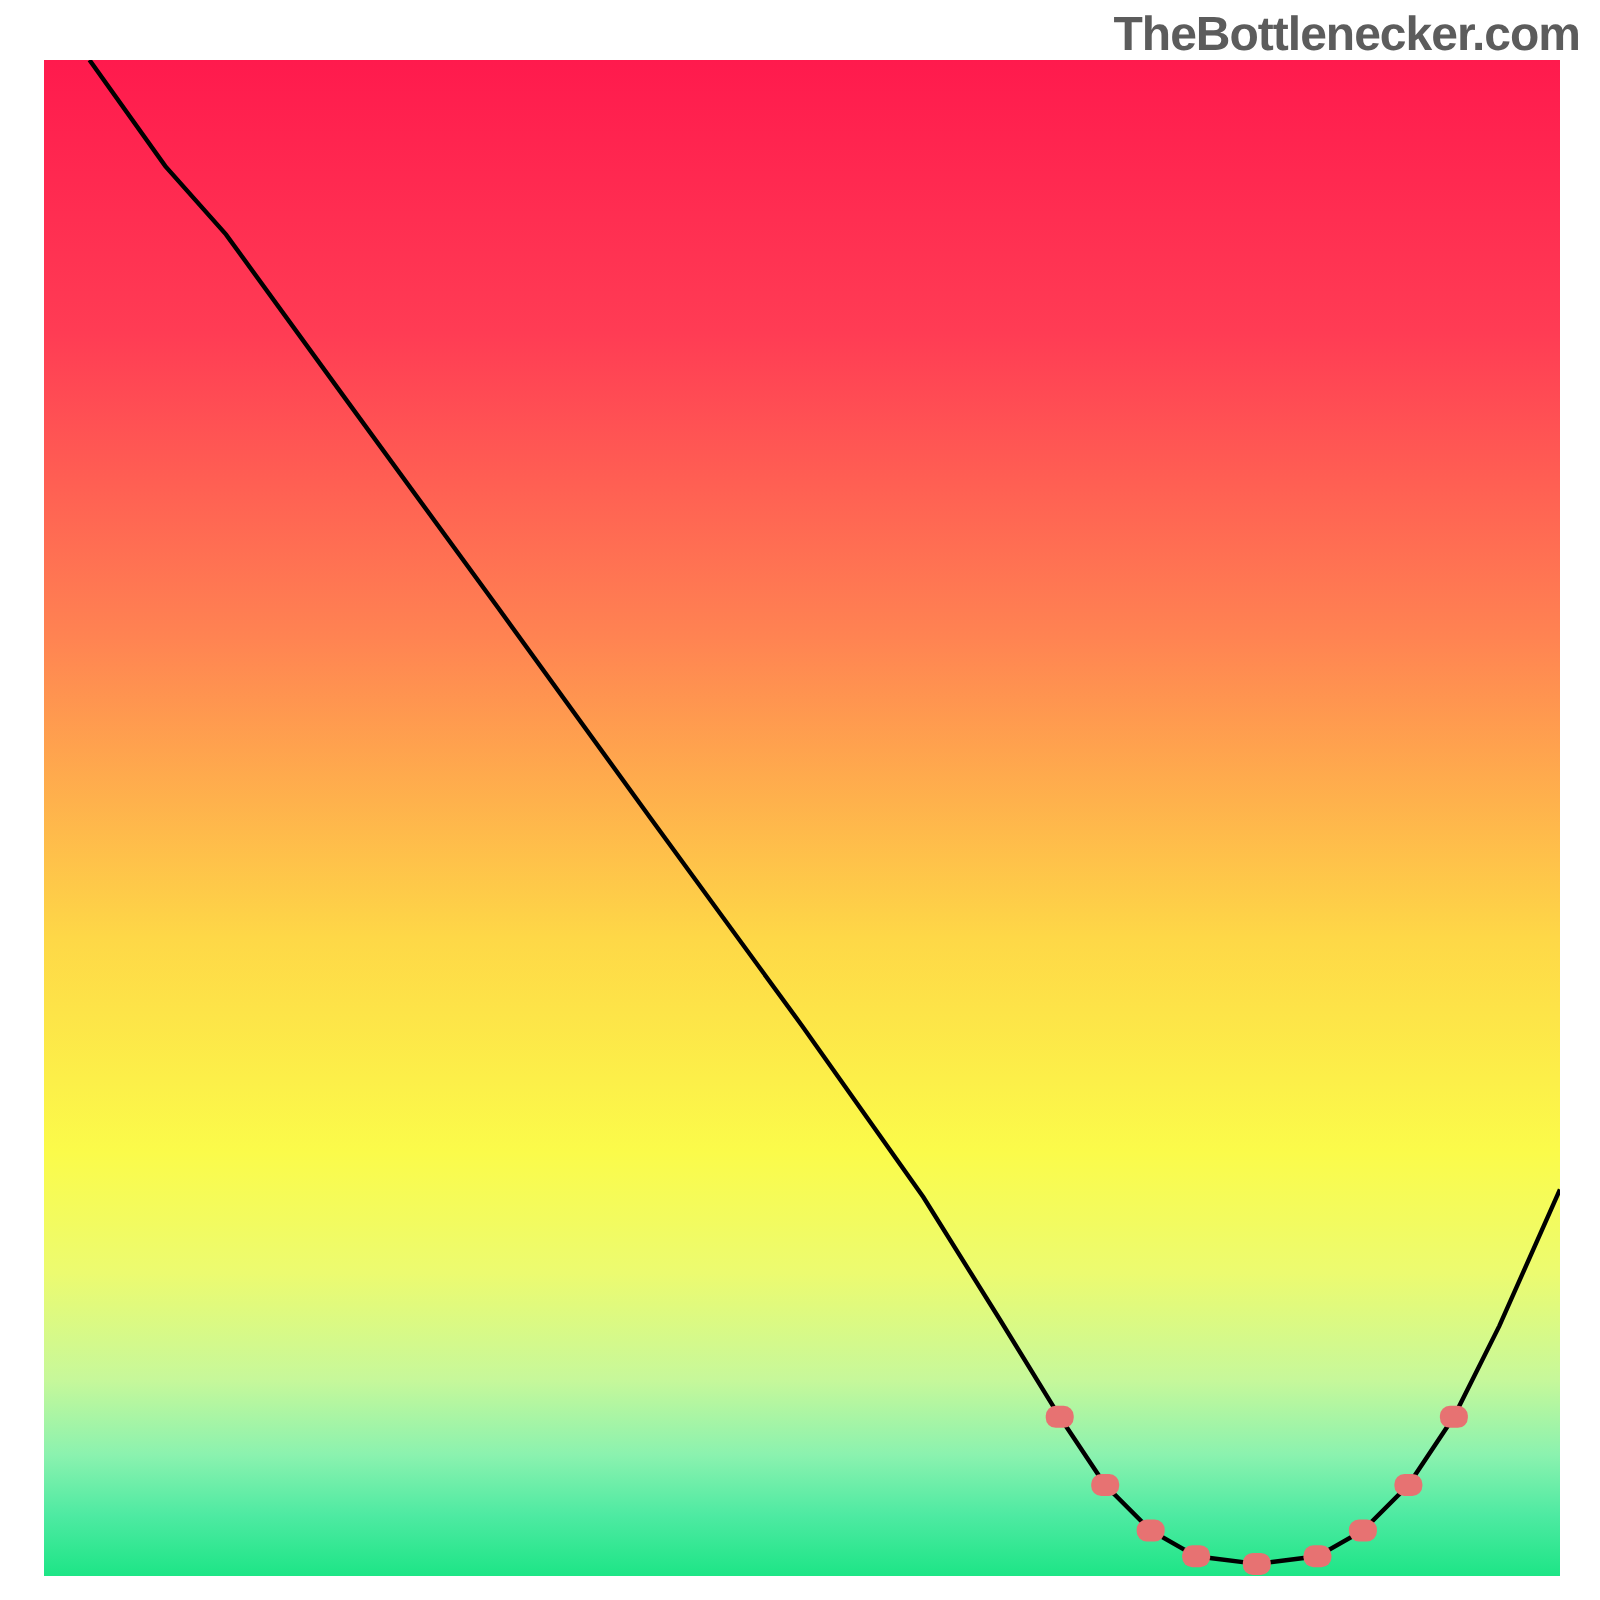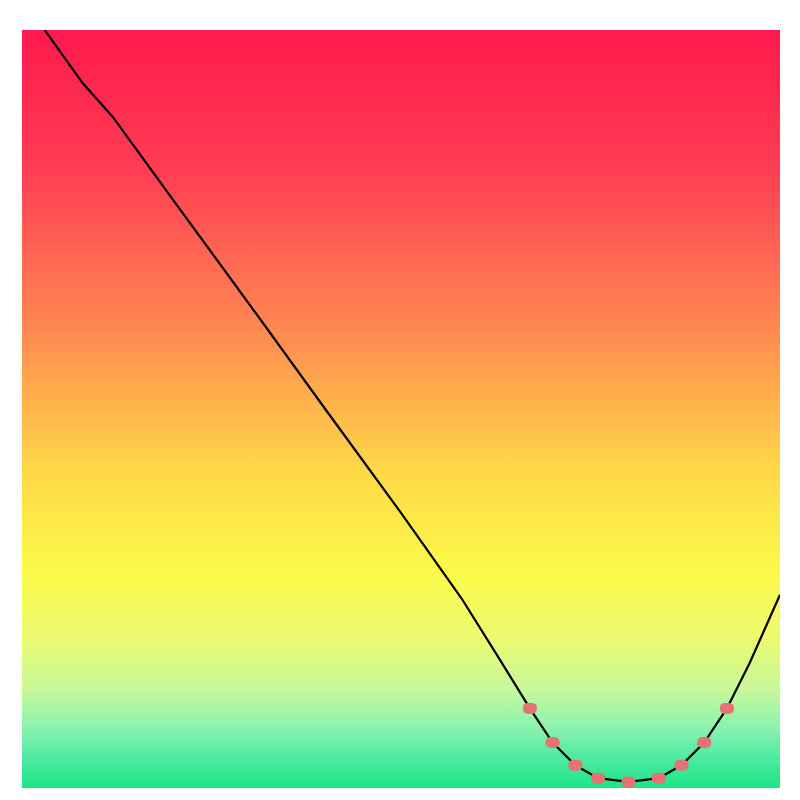--- a/index.html
+++ b/index.html
@@ -32,20 +32,21 @@
     top: 30px;
     width: 758px;
     height: 758px;
   }
   svg { display: block; }
 </style>
 </head>
 <body>
 
 <div class="frame">
+  <div class="watermark">TheBottlenecker.com</div>
 
   <div class="plot">
     <svg id="chart-svg" viewBox="0 0 758 758" width="758" height="758">
       <defs>
         <linearGradient id="bg-grad" x1="0" y1="0" x2="0" y2="1">
             <stop offset="0%" stop-color="#ff1a4d"></stop>
             <stop offset="18%" stop-color="#ff3c54"></stop>
             <stop offset="38%" stop-color="#ff8352"></stop>
             <stop offset="58%" stop-color="#fed847"></stop>
             <stop offset="72%" stop-color="#fbfb4a"></stop>

